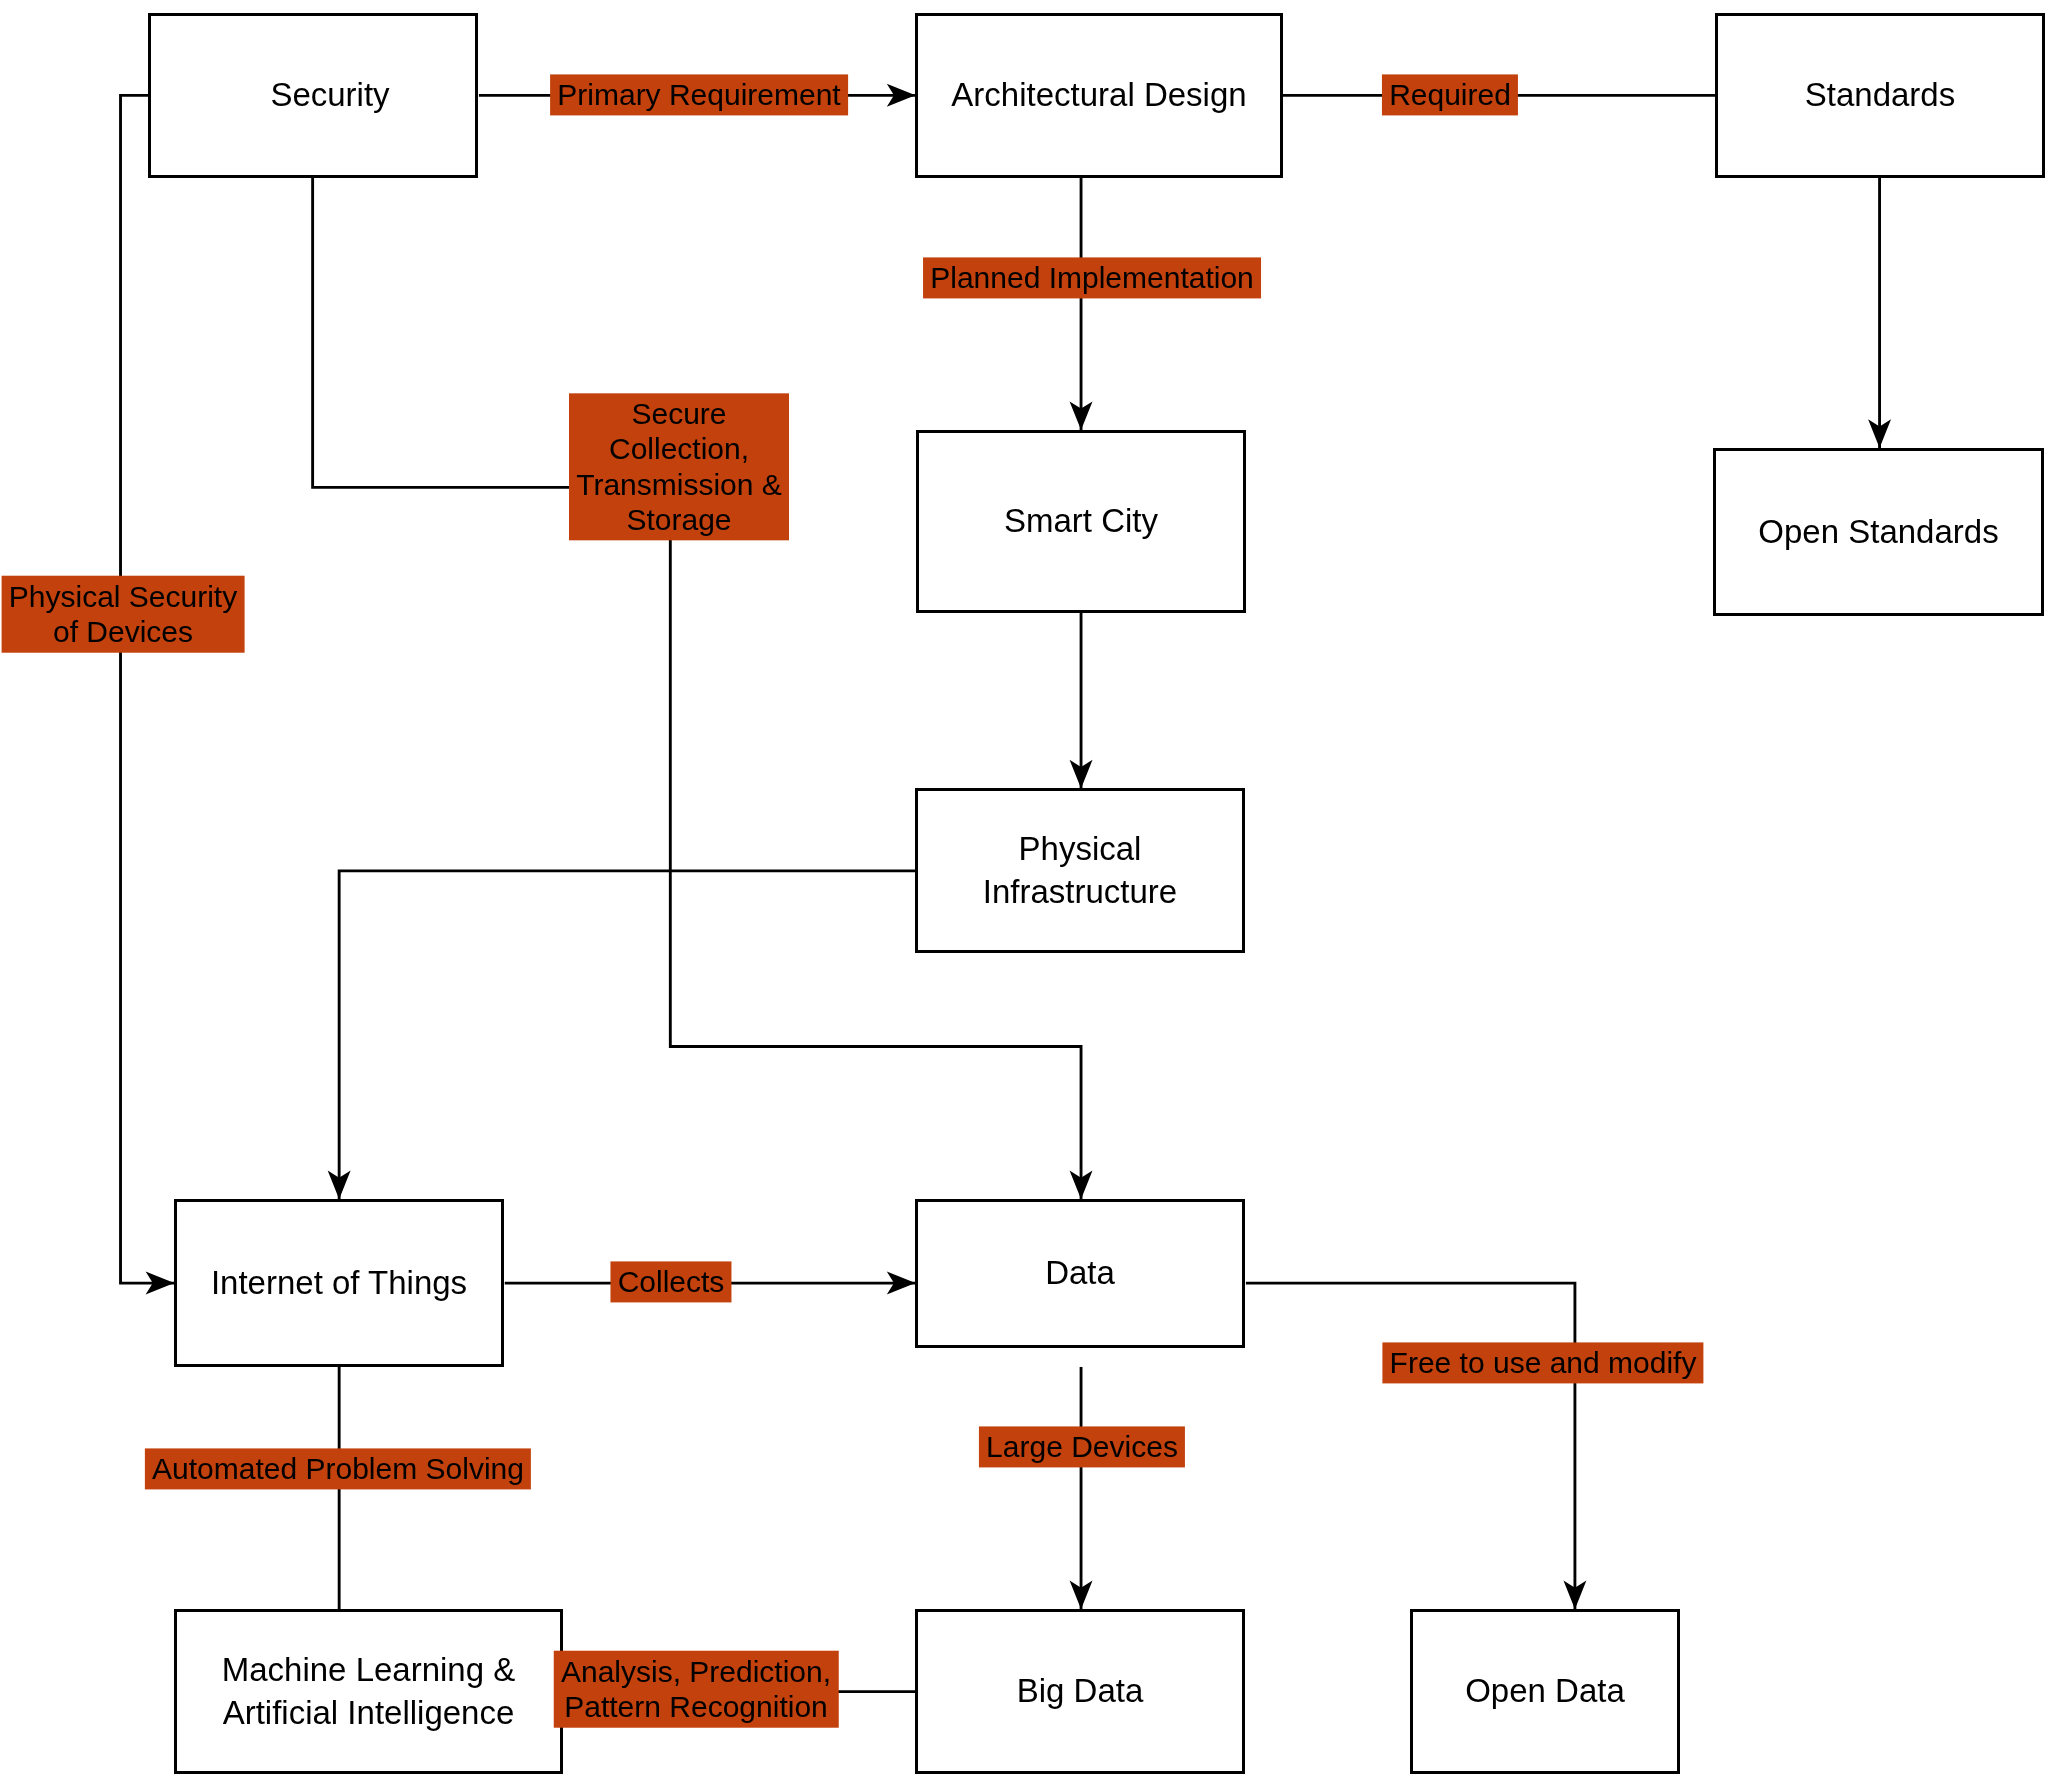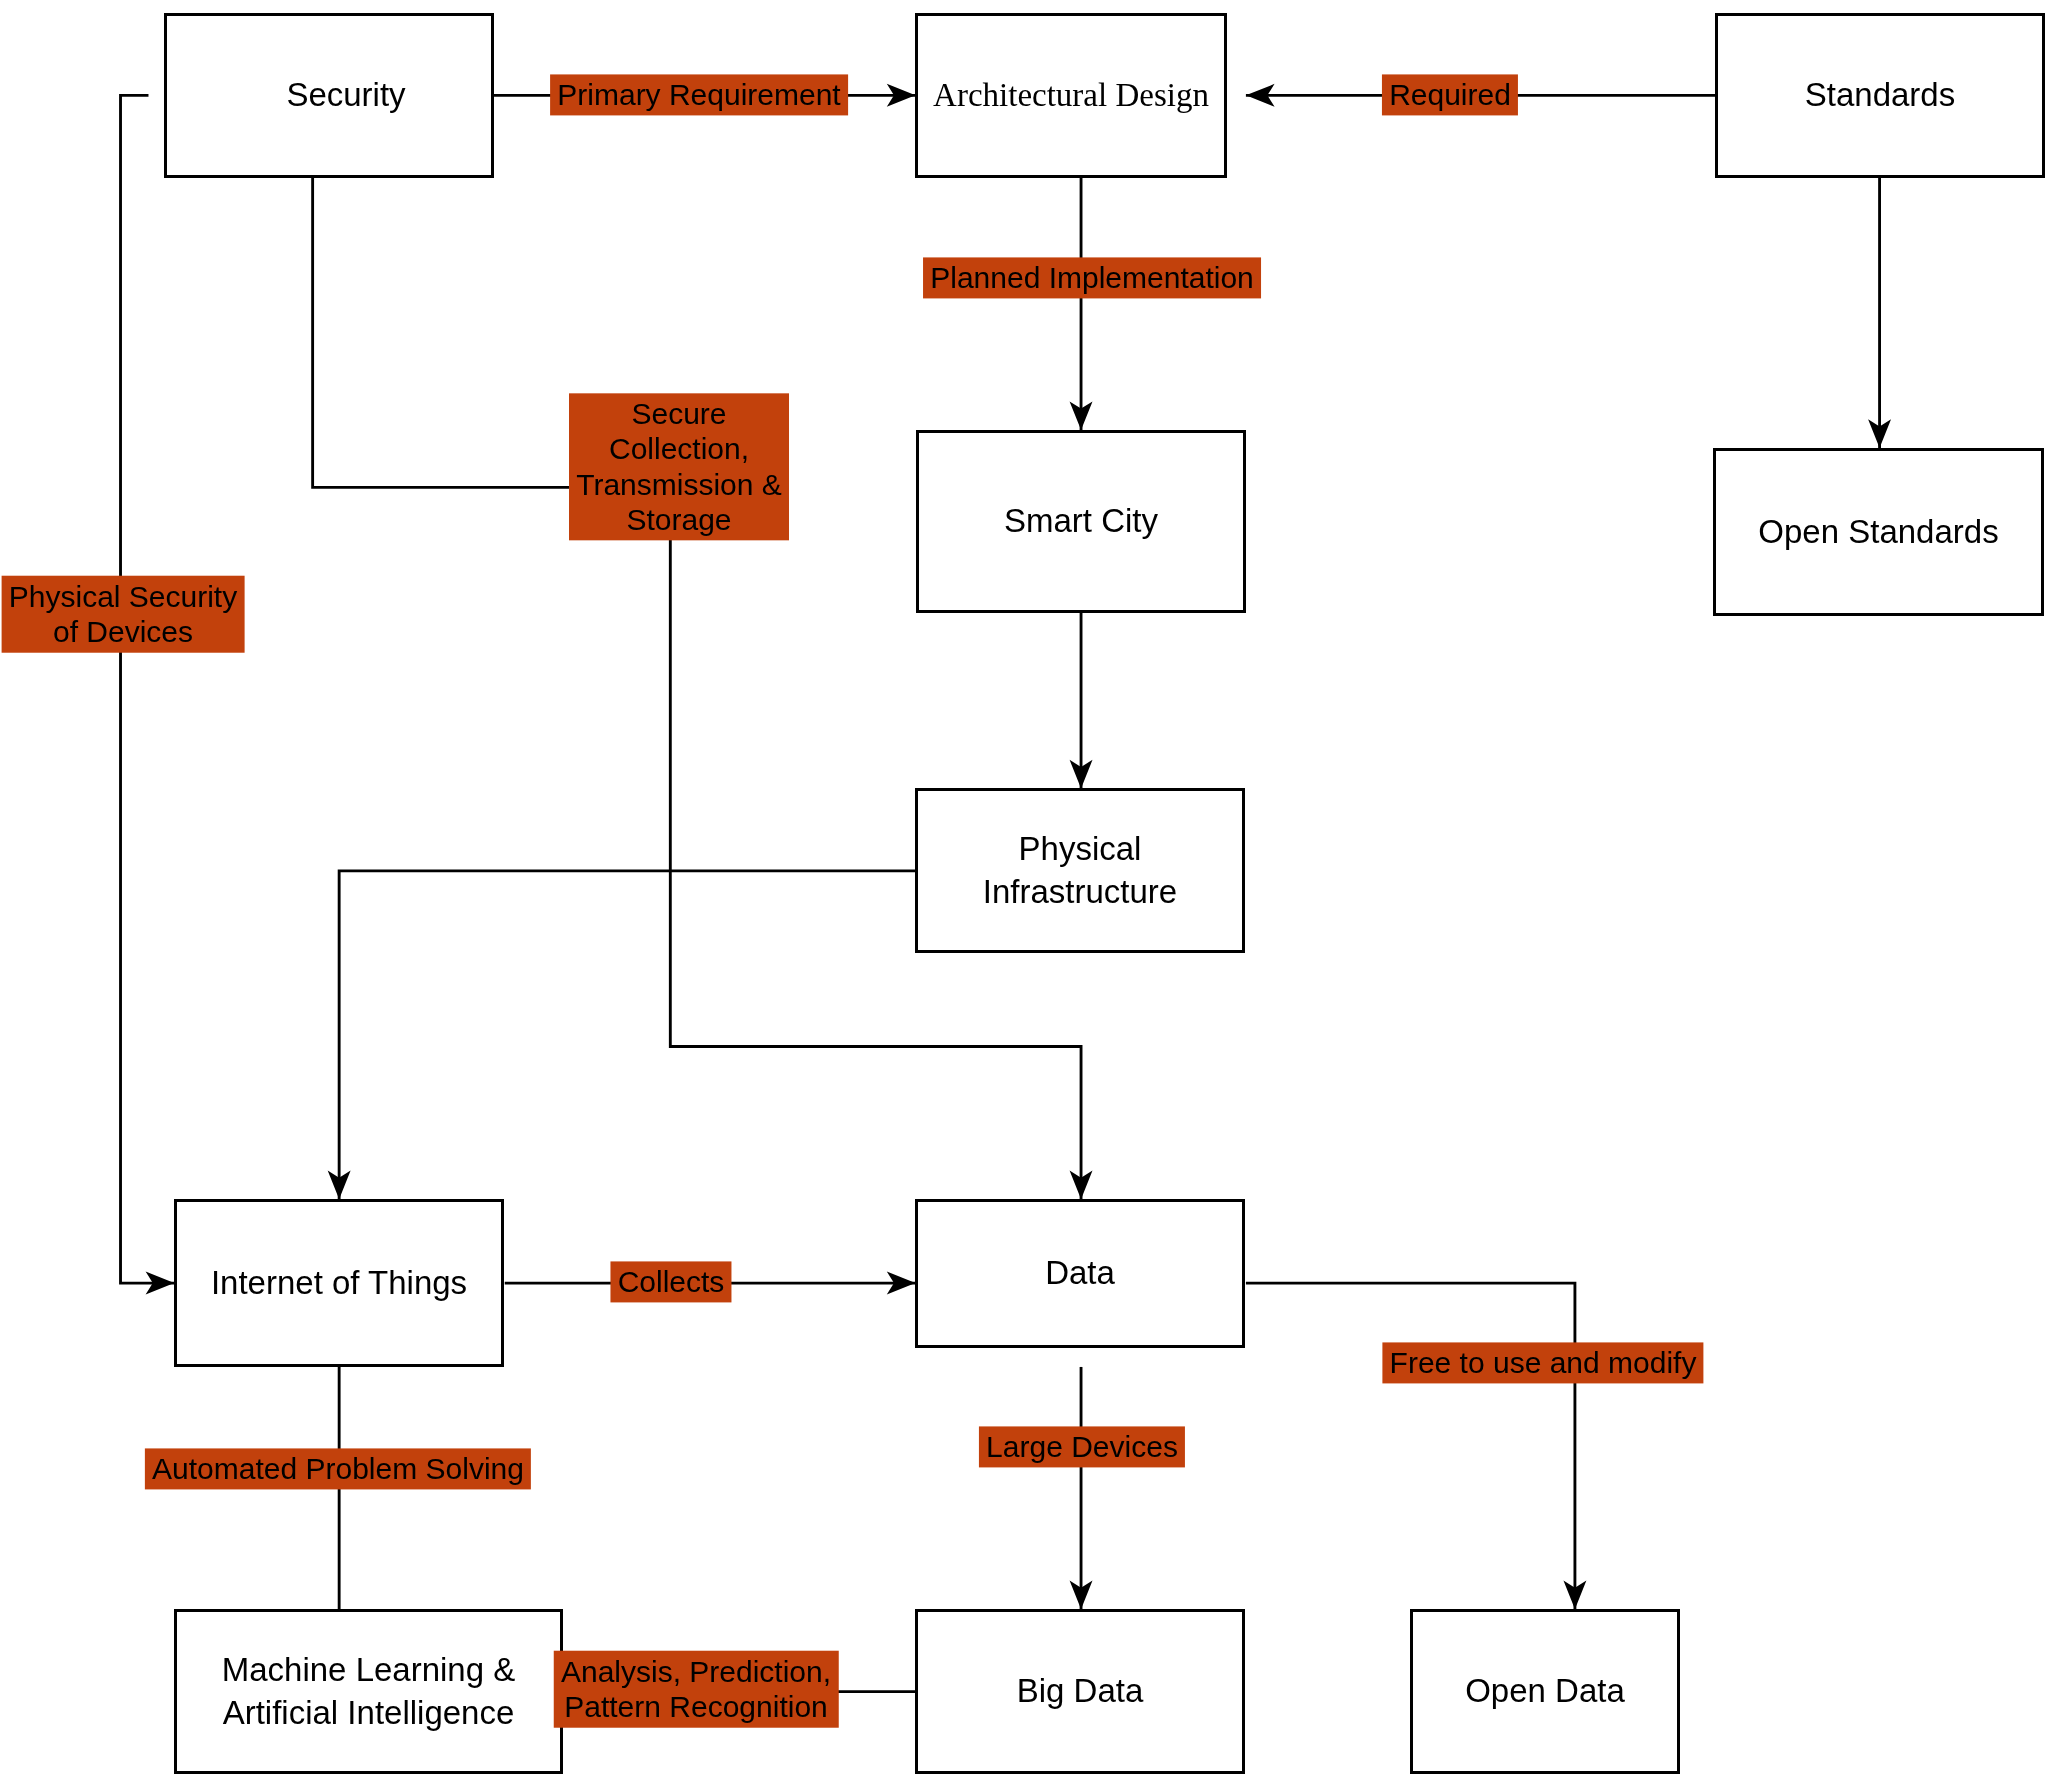--- a/index.html
+++ b/index.html
@@ -74,22 +74,22 @@
       <path d="M 1277 1215 L 473 1215 L 473 1673" class="edge" marker-end="url(#arrow)"></path>
       <path d="M 436 248 L 436 680 L 935 680 L 935 1460 L 1508 1460 L 1508 1673" class="edge" marker-end="url(#arrow)"></path>
       <path d="M 207 133 L 168 133 L 168 1790 L 243 1790" class="edge" marker-end="url(#arrow)"></path>
       <path d="M 704 1790 L 1277 1790" class="edge" marker-end="url(#arrow)"></path>
       <path d="M 1738 1790 L 2197 1790 L 2197 2245" class="edge" marker-end="url(#arrow)"></path>
       <path d="M 1508 1907 L 1508 2245" class="edge" marker-end="url(#arrow)"></path>
       <path d="M 473 1907 L 473 2245" class="edge"></path>
       <path d="M 704 2360 L 1277 2360" class="edge"></path>
     </svg>
   <div>
-      <div class="node" style="left: 164px; top: 13px; width: 330px; height: 165px; padding-left: 34px;">Security</div>
-      <div class="node" style="left: 915px; top: 13px; width: 312px; height: 165px; font-family: Liberation Serif, serif;">Architectural Design</div>
+      <div class="node" style="left: 148px; top: 13px; width: 330px; height: 165px; padding-left: 34px;">Security</div>
+      <div class="node" style="left: 915px; top: 13px; width: 368px; height: 165px;">Architectural Design</div>
       <div class="node" style="left: 1715px; top: 13px; width: 330px; height: 165px;">Standards</div>
       <div class="node" style="left: 916px; top: 430px; width: 330px; height: 183px;">Smart City</div>
       <div class="node" style="left: 1713px; top: 448px; width: 331px; height: 168px;">Open Standards</div>
       <div class="node" style="left: 915px; top: 788px; width: 330px; height: 165px;">Physical
 Infrastructure</div>
       <div class="node" style="left: 174px; top: 1199px; width: 330px; height: 168px;">Internet of Things</div>
       <div class="node" style="left: 915px; top: 1199px; width: 330px; height: 149px;">Data</div>
       <div class="node" style="left: 174px; top: 1609px; width: 389px; height: 165px;">Machine Learning &amp;
 Artificial Intelligence</div>
       <div class="node" style="left: 915px; top: 1609px; width: 330px; height: 165px;">Big Data</div>

